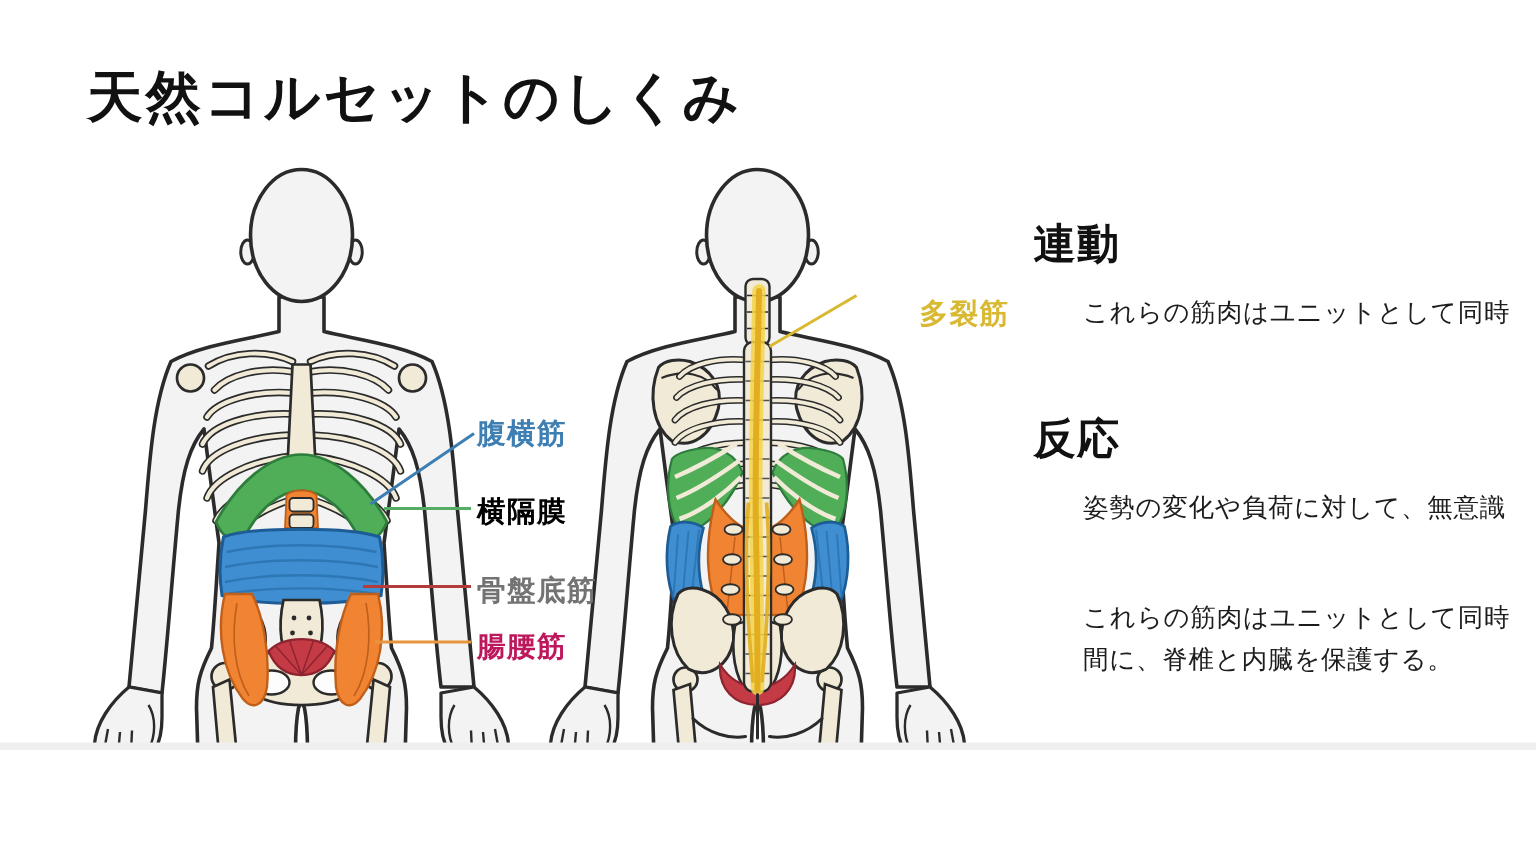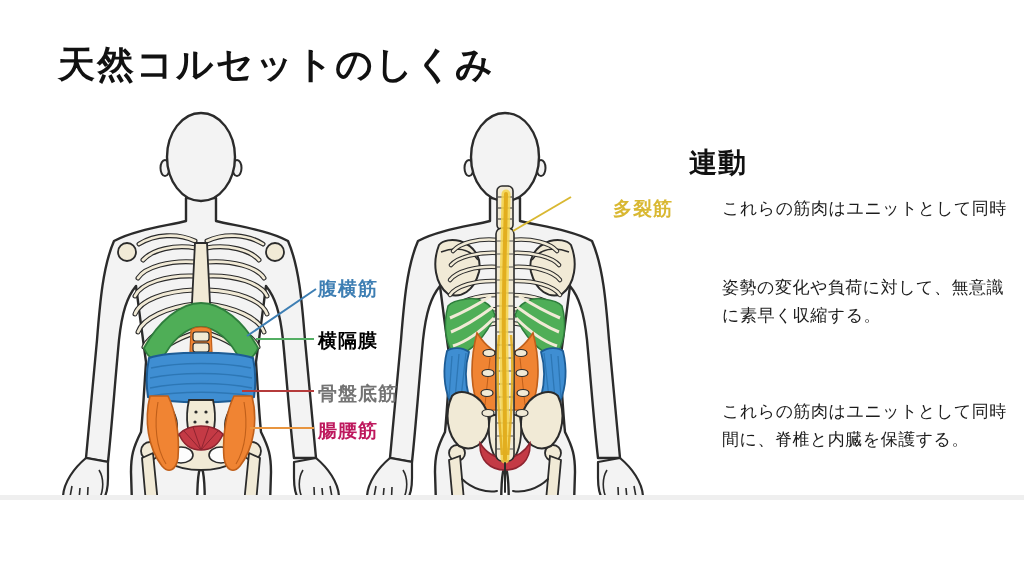--- a/index.html
+++ b/index.html
@@ -275,22 +275,22 @@
   <div class="lbl lbl-dia" style="color: #000000; text-align: center;">横隔膜</div>
   <div class="lbl lbl-pf" style="color: #737373;">骨盤底筋</div>
   <div class="lbl lbl-ip" style="color: #be185d;">腸腰筋</div>
   <div class="lbl lbl-mf" style="color: rgb(217, 184, 50);">多裂筋</div>
 
   <div class="section sec-1">
     <div class="sec-h">連動</div>
     <div class="sec-line">これらの筋肉はユニットとして同時</div>
   </div>
   <div class="section sec-2">
+    <div class="sec-h">反応</div>
     <div class="sec-line">姿勢の変化や負荷に対して、無意識</div>
-    <div class="sec-line">に素早く収縮する。</div>
   </div>
   <div class="section sec-3">
     <div class="sec-line">これらの筋肉はユニットとして同時</div>
     <div class="sec-line">間に、脊椎と内臓を保護する。</div>
   </div>
 
   <div class="bottom-strip"></div>
 </div>
 
 </body></html>

